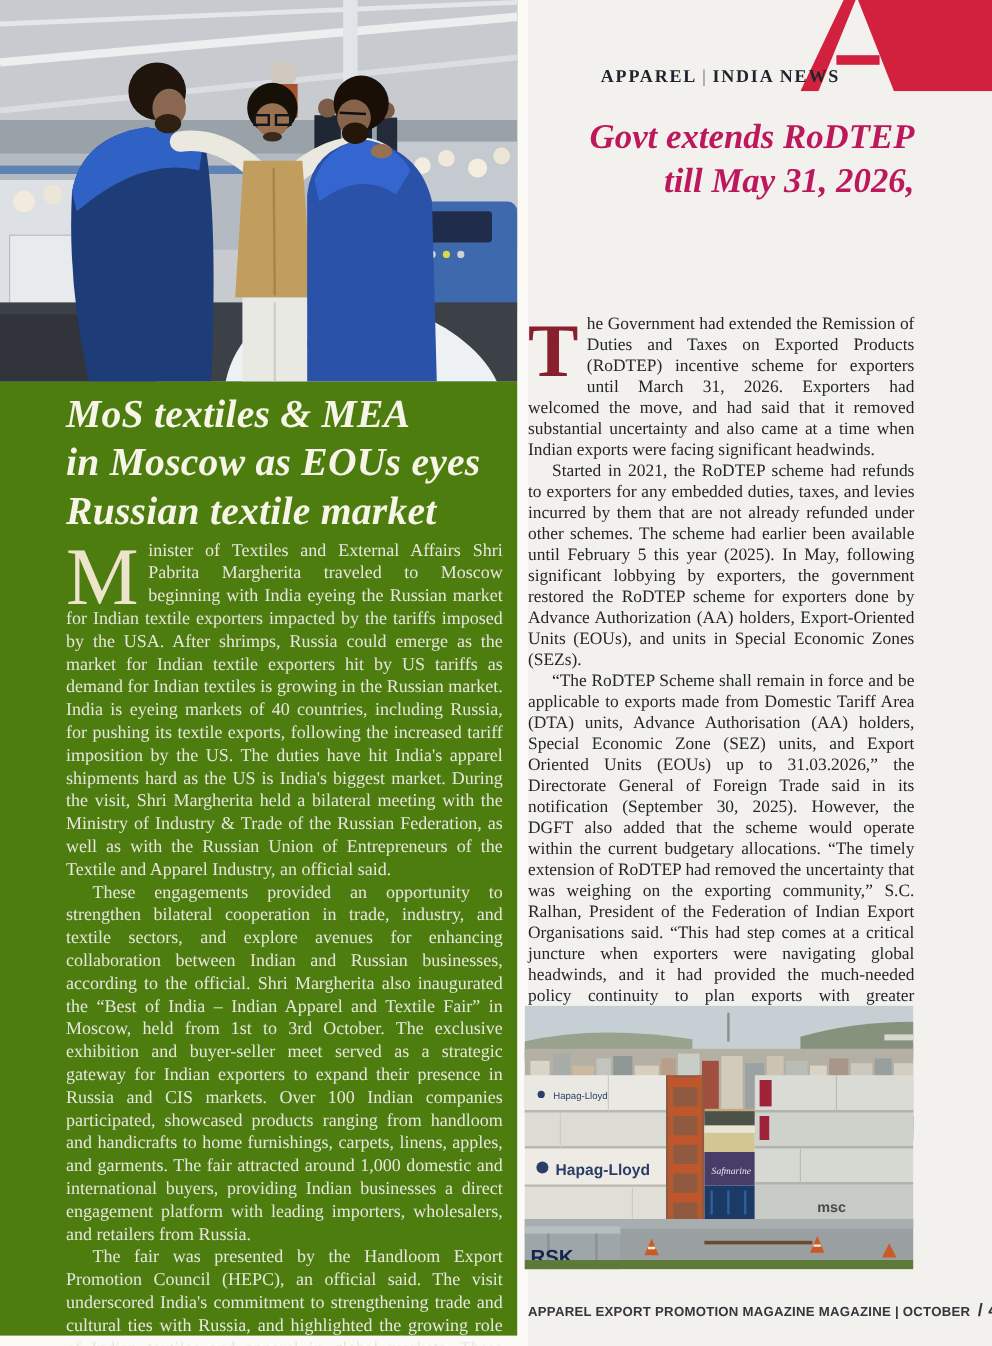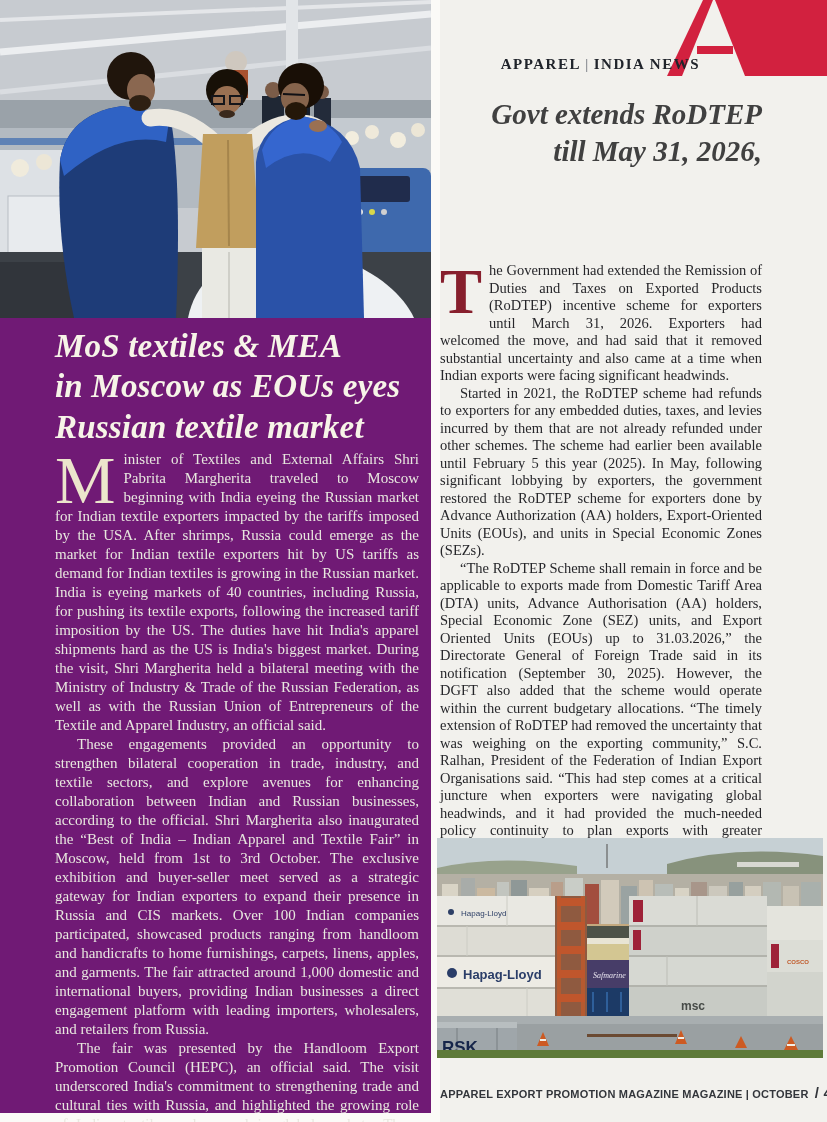--- a/index.html
+++ b/index.html
@@ -4,21 +4,21 @@
 <style>
   * { margin:0; padding:0; box-sizing:border-box; }
   body { background:#888; font-family:"Liberation Serif", serif; }
   .page {
     position:relative; width:827px; height:1122px; margin:0 auto;
     background:#fbfaf7; overflow:hidden;
   }
   
   .left-col {
     position:absolute; left:0; top:0; width:431px; height:1113px;
-    background:#701a75;
+    background:#4d7c0f;
   }
   .factory-photo { position:absolute; left:0; top:0; width:431px; height:318px; overflow:hidden; }
   .left-title {
     position:absolute; left:55px; top:326px; width:370px;
     font-size:33px; font-weight:bold; font-style:italic; color:#f7f4e8;
     line-height:1.22; letter-spacing:0.2px;
   }
   .left-body {
     position:absolute; left:55px; top:450px; width:364px;
     font-size:15px; line-height:19px; color:#e8e7df; text-align:justify;
@@ -35,34 +35,34 @@
   }
   .logo-a { position:absolute; right:0; top:0; width:160px; height:76px; }
   .kicker {
     position:absolute; left:10px; top:56px; width:250px;
     font-size:15px; font-weight:bold; letter-spacing:1.5px; color:#20242b;
     text-align:right; white-space:nowrap;
   }
   .kicker .pipe { color:#8a8d93; padding:0 4px; }
   .headline {
     position:absolute; left:-4px; top:96px; width:326px;
-    font-size:29px; font-weight:bold; font-style:italic; color:#404040;
+    font-size:29px; font-weight:bold; font-style:italic; color:#be185d;
     line-height:1.27; text-align:right;
   }
   .right-body {
     position:absolute; left:0; top:262px; width:322px;
     font-size:14.5px; line-height:17.5px; color:#26262a; text-align:justify;
   }
   .right-body p.gap { }
   .right-body p.indent { text-indent:20px; }
   .dropcap-t {
     float:left; font-size:63px; line-height:50px; height:52px;
     margin:5px 7px 0 0; color:#871f2d; font-weight:bold;
   }
-  .containers-photo { position:absolute; left:-3px; top:838px; width:386px; height:220px; overflow:hidden; }
+  .containers-photo { position:absolute; left:-3px; top:838px; width:324px; height:220px; overflow:hidden; }
   .footer {
     position:absolute; left:0; top:1084px; width:330px; text-align:center;
     font-family:"Liberation Sans", sans-serif; font-weight:bold;
     font-size:11px; color:#33363b; letter-spacing:0.2px; white-space:nowrap;
   }
   .footer .pagenum { font-size:15px; margin-left:3px; }
   svg text { font-family:"Liberation Sans", sans-serif; }
   .saf-label { font-family:"Liberation Serif", serif; font-style:italic; }
 </style>
 </head>

